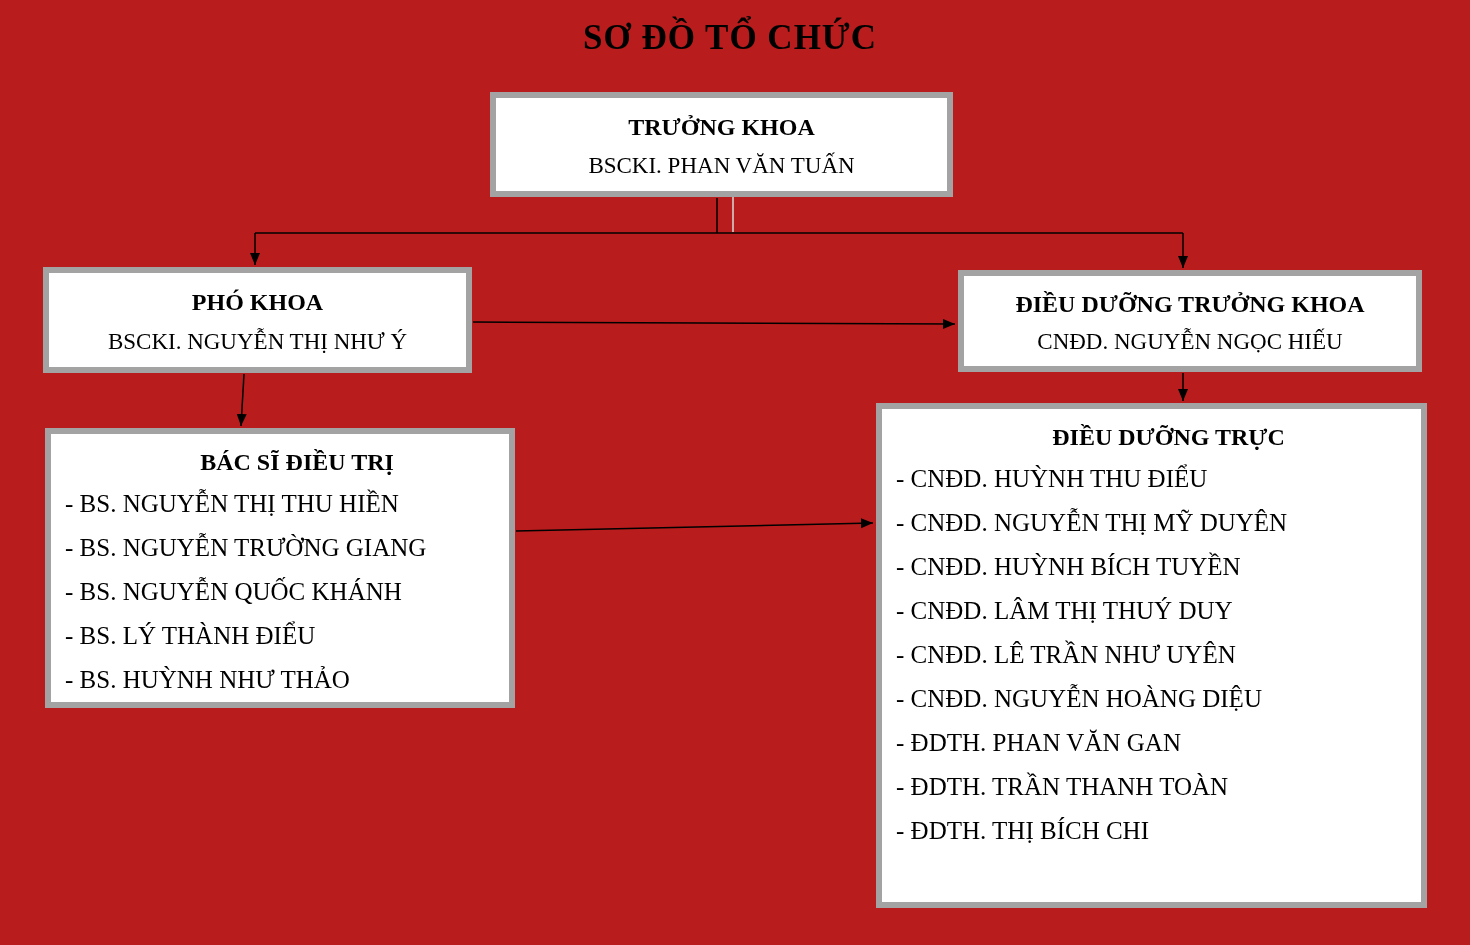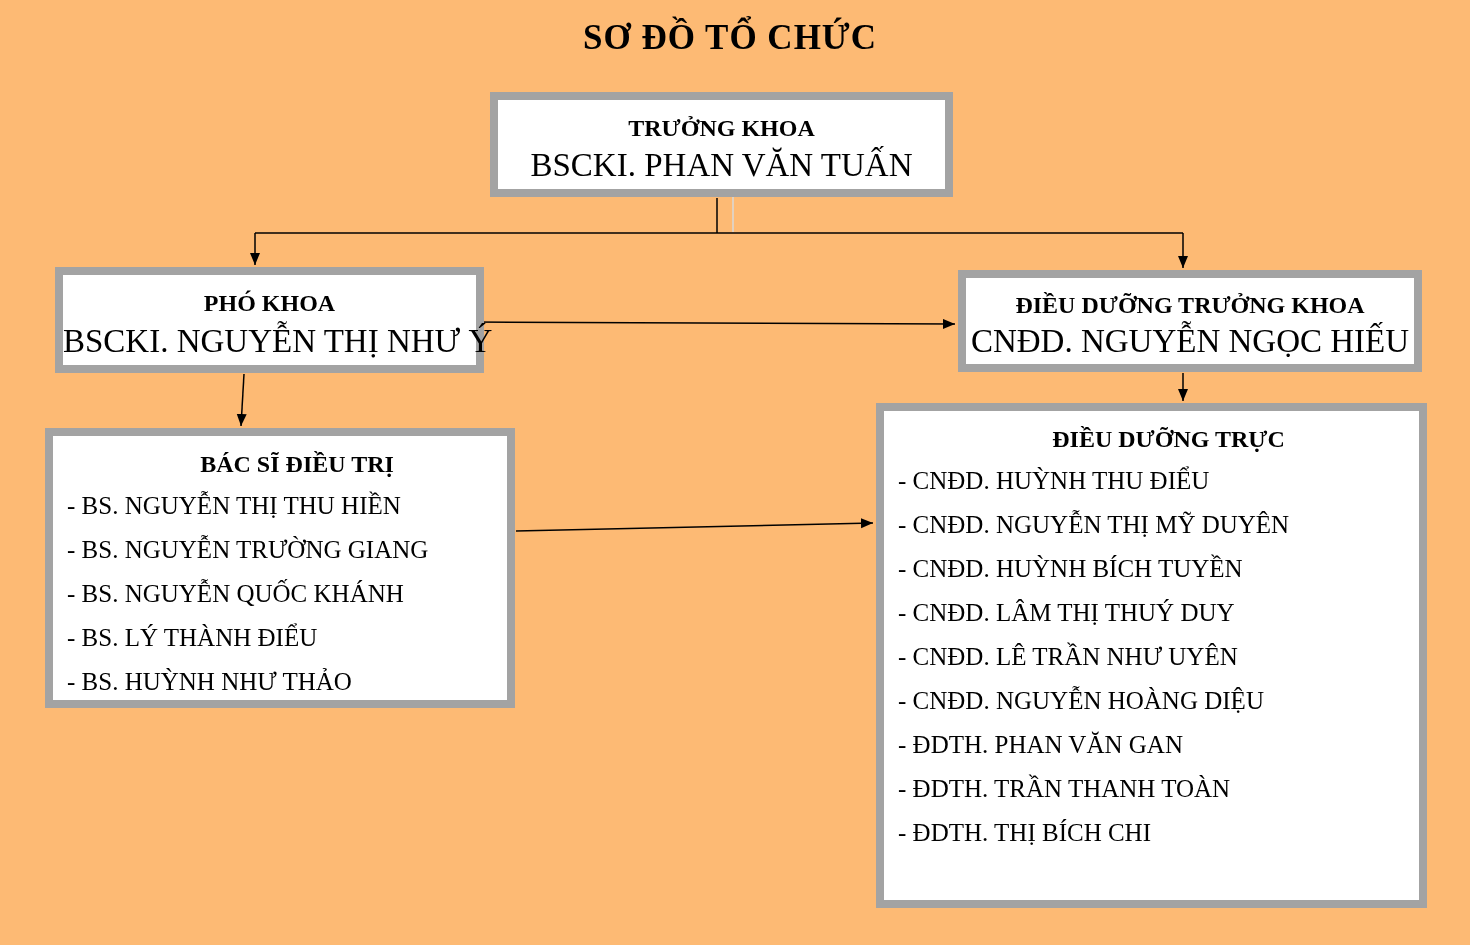--- a/index.html
+++ b/index.html
@@ -5,53 +5,53 @@
   html, body {
     margin: 0; padding: 0;
     background: #ffffff;
     font-family: "Liberation Serif", "DejaVu Serif", serif;
     color: #000000;
   }
   #canvas {
     position: relative;
     width: 1470px;
     height: 945px;
-    background: #fdba74;
+    background: #b91c1c;
     overflow: hidden;
   }
   #page-title {
     position: absolute;
     left: 0; top: 18px;
     width: 1460px;
     text-align: center;
     font-size: 35px;
     font-weight: bold;
     letter-spacing: 1px;
   }
   .box {
     position: absolute;
-    border: 8px solid #a3a3a3;
+    border: 6px solid #a3a3a3;
     background: #ffffff;
     box-sizing: border-box;
   }
   .node {
     display: flex;
     flex-direction: column;
     justify-content: space-evenly;
     padding: 6px 0 2px 0;
   }
   .role {
     font-weight: bold;
     font-size: 24px;
     text-align: center;
     white-space: nowrap;
     line-height: 32px;
   }
   .name {
-    font-size: 33px;
+    font-size: 23px;
     text-align: center;
     white-space: nowrap;
     line-height: 32px;
   }
   .list-box .role { padding-top: 12px; margin-left: 34px; }
   .member-list {
     list-style: none;
     margin: 4px 0 0 0;
     padding: 0 4px 0 14px;
   }
@@ -62,21 +62,21 @@
   }
   #connector-layer {
     position: absolute;
     left: 0; top: 0;
     width: 1470px;
     height: 945px;
     pointer-events: none;
   }
   
   #box-head        { left: 490px; top: 92px;  width: 463px; height: 105px; }
-  #box-deputy      { left: 43px;  top: 267px; width: 429px; height: 106px; margin-left: 12px; }
+  #box-deputy      { left: 43px;  top: 267px; width: 429px; height: 106px; }
   #box-chief-nurse { left: 958px; top: 270px; width: 464px; height: 102px; }
   #box-doctors     { left: 45px;  top: 428px; width: 470px; height: 280px; }
   #box-nurses      { left: 876px; top: 403px; width: 551px; height: 505px; }
 </style>
 </head>
 <body>
 
 <div id="canvas">
 
   <svg id="connector-layer" viewBox="0 0 1470 945" xmlns="http://www.w3.org/2000/svg">

